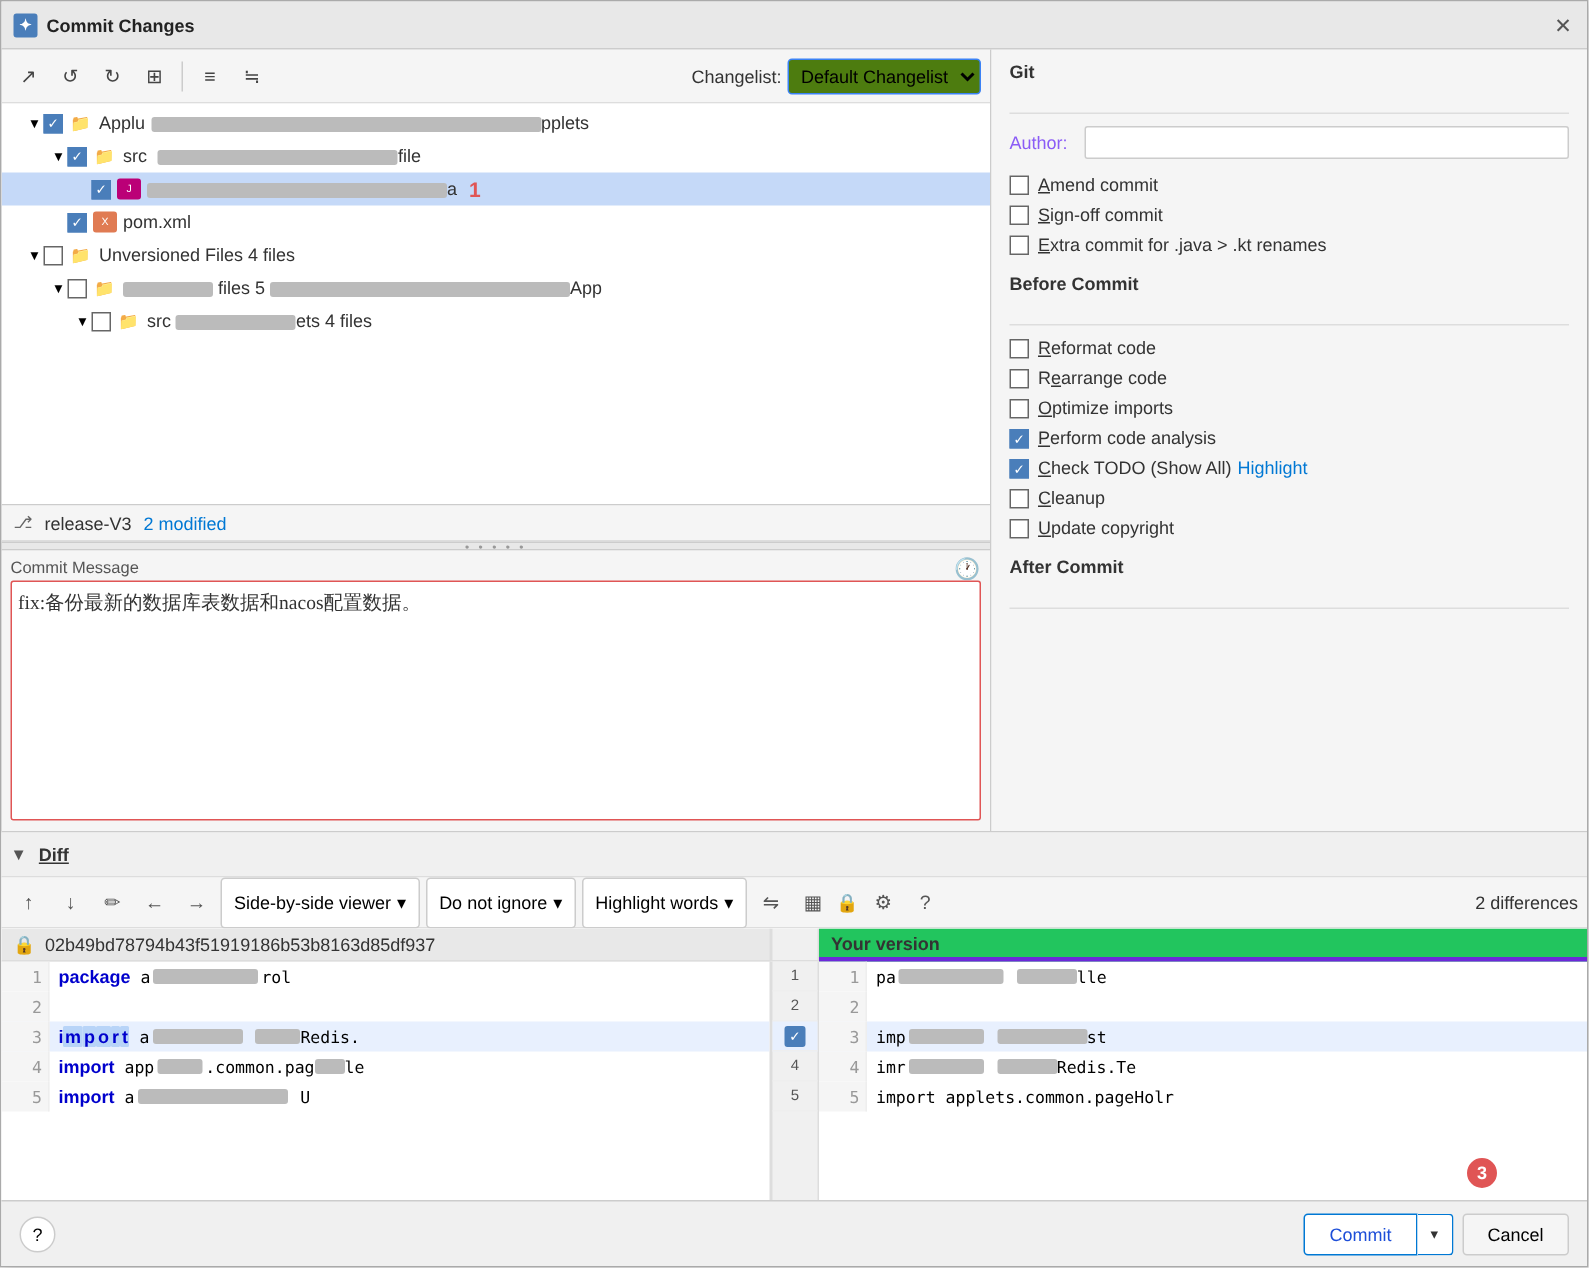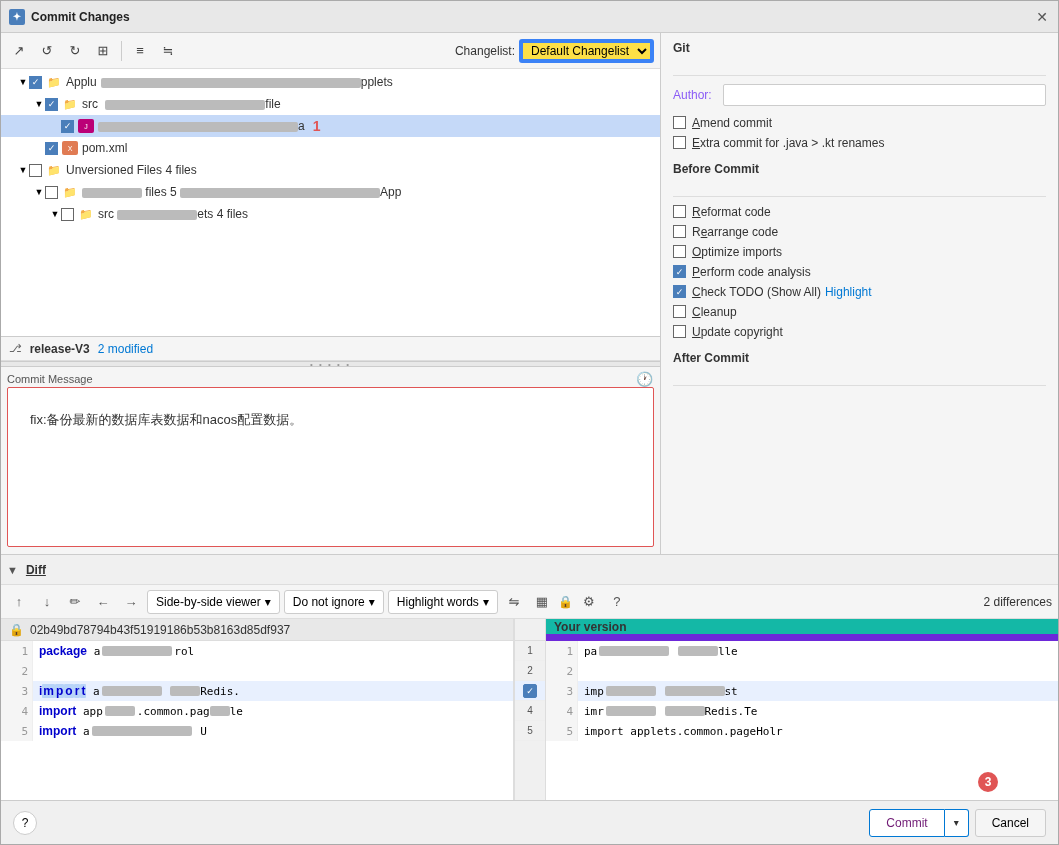--- a/index.html
+++ b/index.html
@@ -58,22 +58,22 @@
     .toolbar-btn {
       width: 24px; height: 24px;
       display: flex; align-items: center; justify-content: center;
       cursor: pointer; border-radius: 3px;
       font-size: 13px; color: #444;
       border: none; background: transparent;
     }
     .toolbar-divider { width: 1px; height: 20px; background: #ccc; margin: 0 2px; }
     .changelist-label { margin-left: auto; font-size: 12px; color: #333; }
     .changelist-select {
-      height: 24px; border: 4px solid #3b82f6; border-radius: 3px;
-      background: #fde047; padding: 0 4px; font-size: 12px;
+      height: 24px; border: 1px solid #3b82f6; border-radius: 3px;
+      background: #4d7c0f; padding: 0 4px; font-size: 12px;
       cursor: pointer;
     }
 
     .file-tree {
       flex: 1;
       overflow-y: auto;
       background: white;
       border-bottom: 1px solid #ccc;
       padding: 2px 0;
     }
@@ -99,21 +99,21 @@
 
     .item-text { font-size: 12px; color: #333; white-space: nowrap; overflow: hidden; text-overflow: ellipsis; }
     .blur-text { display: inline-block; background: #bbb; border-radius: 2px; height: 10px; vertical-align: middle; }
 
     .status-bar {
       height: 24px; background: #f5f5f5; border-bottom: 1px solid #ddd;
       display: flex; align-items: center; padding: 0 8px; gap: 8px;
       flex-shrink: 0;
     }
     .branch-icon { color: #666; font-size: 11px; }
-    .branch-name { font-size: 12px; color: #333; font-weight: 700; }
+    .branch-name { font-size: 12px; color: #333; font-weight: 400; }
     .modified-badge { font-size: 12px; color: #0078d4; cursor: pointer; }
 
     .resize-handle { height: 6px; background: #e8e8e8; border-top: 1px solid #ccc; border-bottom: 1px solid #ccc; cursor: ns-resize; display: flex; align-items: center; justify-content: center; flex-shrink: 0; }
     .resize-dots { color: #999; font-size: 8px; letter-spacing: 2px; }
 
     .commit-message-section {
       flex-shrink: 0;
       padding: 4px 6px;
       background: #f5f5f5;
     }
@@ -122,23 +122,23 @@
       margin-bottom: 0;
     }
     .section-title { font-size: 11px; color: #555; font-weight: 500; }
     .clock-icon { font-size: 14px; color: #666; cursor: pointer; }
 
     .commit-textarea {
       width: 100%;
       height: 160px;
       border: 1px solid #e05555;
       border-radius: 2px;
-      padding: 22px;
+      padding: 4px;
       font-size: 13px;
-      font-family: Liberation Sans, sans-serif;
+      font-family: Liberation Serif, serif;
       resize: none;
       outline: none;
       background: white;
       color: #333;
       line-height: 1.5;
     }
 
     
     .right-panel {
       flex: 1;
@@ -146,21 +146,21 @@
       overflow-y: auto;
       padding: 8px 12px;
     }
 
     .right-section-title { font-size: 12px; color: #333; font-weight: 600; margin-bottom: 8px; padding-bottom: 20px; border-bottom: 1px solid #ddd; }
 
     .author-row { display: flex; align-items: center; margin-bottom: 10px; }
     .author-label { font-size: 12px; color: #8b5cf6; width: 50px; }
     .author-input { flex: 1; height: 22px; border: 1px solid #ccc; border-radius: 2px; padding: 0 4px; font-size: 12px; background: white; }
 
-    .checkbox-row { display: flex; align-items: flex-start; margin-bottom: 6px; cursor: pointer; }
+    .checkbox-row { display: flex; align-items: flex-end; margin-bottom: 6px; cursor: pointer; }
     .cb-box { width: 13px; height: 13px; border: 1px solid #666; background: white; margin-right: 6px; display: flex; align-items: center; justify-content: center; font-size: 9px; flex-shrink: 0; }
     .cb-box.checked { background: #4a7eba; border-color: #4a7eba; color: white; }
     .cb-label { font-size: 12px; color: #333; }
     .cb-label .underline { text-decoration: underline; }
     .configure-link { color: #0078d4; cursor: pointer; margin-left: 4px; font-size: 12px; }
 
     .before-commit-section { margin-top: 12px; }
     .after-commit-section { margin-top: 12px; }
 
     
@@ -179,21 +179,21 @@
       flex-shrink: 0;
     }
     .diff-title { font-size: 12px; font-weight: 600; color: #333; }
 
     .diff-toolbar {
       height: 34px; background: #f5f5f5; border-bottom: 1px solid #ddd;
       display: flex; align-items: center; padding: 0 6px; gap: 4px;
       flex-shrink: 0;
     }
     .diff-btn {
-      height: 24px; border: 1px solid #ccc; border-radius: 3px;
+      height: 34px; border: 1px solid #ccc; border-radius: 3px;
       background: white; padding: 0 8px; font-size: 11px;
       cursor: pointer; display: flex; align-items: center; gap: 4px;
     }
     .diff-icon-btn {
       width: 24px; height: 24px;
       border: none; background: transparent;
       display: flex; align-items: center; justify-content: center;
       cursor: pointer; font-size: 13px; color: #555; border-radius: 3px;
     }
     .differences-count { margin-left: auto; font-size: 12px; color: #333; }
@@ -221,21 +221,21 @@
       padding: 0 12px; gap: 6px; flex-shrink: 0;
     }
     .action-btn {
       height: 28px; border: 1px solid #ccc; border-radius: 3px;
       background: #f5f5f5; padding: 0 16px; font-size: 12px;
       cursor: pointer;
     }
     .commit-btn-group { display: flex; }
     .commit-btn {
       height: 28px; border: 1px solid #0078d4; border-radius: 3px 0 0 3px;
-      background: white; padding: 0 16px; font-size: 12px; color: #701a75;
+      background: white; padding: 0 16px; font-size: 12px; color: #1d4ed8;
       cursor: pointer;
     }
     .commit-arrow-btn {
       height: 28px; width: 24px; border: 1px solid #0078d4; border-left: none;
       border-radius: 0 3px 3px 0; background: white;
       display: flex; align-items: center; justify-content: center;
       cursor: pointer; font-size: 10px; color: #333;
     }
     .help-btn { width: 24px; height: 24px; border-radius: 50%; border: 1px solid #ccc; background: white; display: flex; align-items: center; justify-content: center; font-size: 12px; cursor: pointer; margin-right: auto; }
 
@@ -366,20 +366,24 @@
       <div class="right-section-title">Git</div>
 
       <div class="author-row">
         <span class="author-label">Author:</span>
         <input class="author-input" type="text" value="" style="">
       </div>
 
       <div class="checkbox-row">
         <div class="cb-box"></div>
         <span class="cb-label"><span class="underline">A</span>mend commit</span>
+      </div>
+      <div class="checkbox-row">
+        <div class="cb-box"></div>
+        <span class="cb-label"><span class="underline">S</span>ign-off commit</span>
       </div>
       <div class="checkbox-row">
         <div class="cb-box"></div>
         <span class="cb-label"><span class="underline">E</span>xtra commit for .java &gt; .kt renames</span>
       </div>
 
       <div class="before-commit-section">
         <div class="right-section-title">Before Commit</div>
         <div class="checkbox-row">
           <div class="cb-box"></div>
@@ -452,21 +456,21 @@
     </div>
 
     <div class="diff-content">
 
       <div style="display:flex;height:22px;flex-shrink:0;">
         <div style="flex:1;background:#e8e8e8;border-right:1px solid #ddd;border-bottom:1px solid #ddd;display:flex;align-items:center;padding:0 8px;font-size:11px;color:#333;">
           <span style="margin-right:6px;">🔒</span>
           <span>02b49bd78794b43f51919186b53b8163d85df937</span>
         </div>
         <div style="width:32px;background:#f0f0f0;border-bottom:1px solid #ddd;border-left:1px solid #ddd;border-right:1px solid #ddd;"></div>
-        <div style="flex:1;background:#14b8a6;border-bottom:7px solid #6d28d9;display:flex;align-items:center;padding:0 8px;font-size:11px;color:#333;font-weight:600;">
+        <div style="flex:1;background:#22c55e;border-bottom:3px solid #6d28d9;display:flex;align-items:center;padding:0 8px;font-size:11px;color:#333;font-weight:600;">
           <span>Your version</span>
         </div>
       </div>
 
       <div style="display:flex;flex:1;overflow:auto;">
 
         <div style="flex:1;border-right:1px solid #ddd;overflow:auto;min-width:0;">
 
           <div class="diff-line">
             <div class="diff-line-num">1</div>

